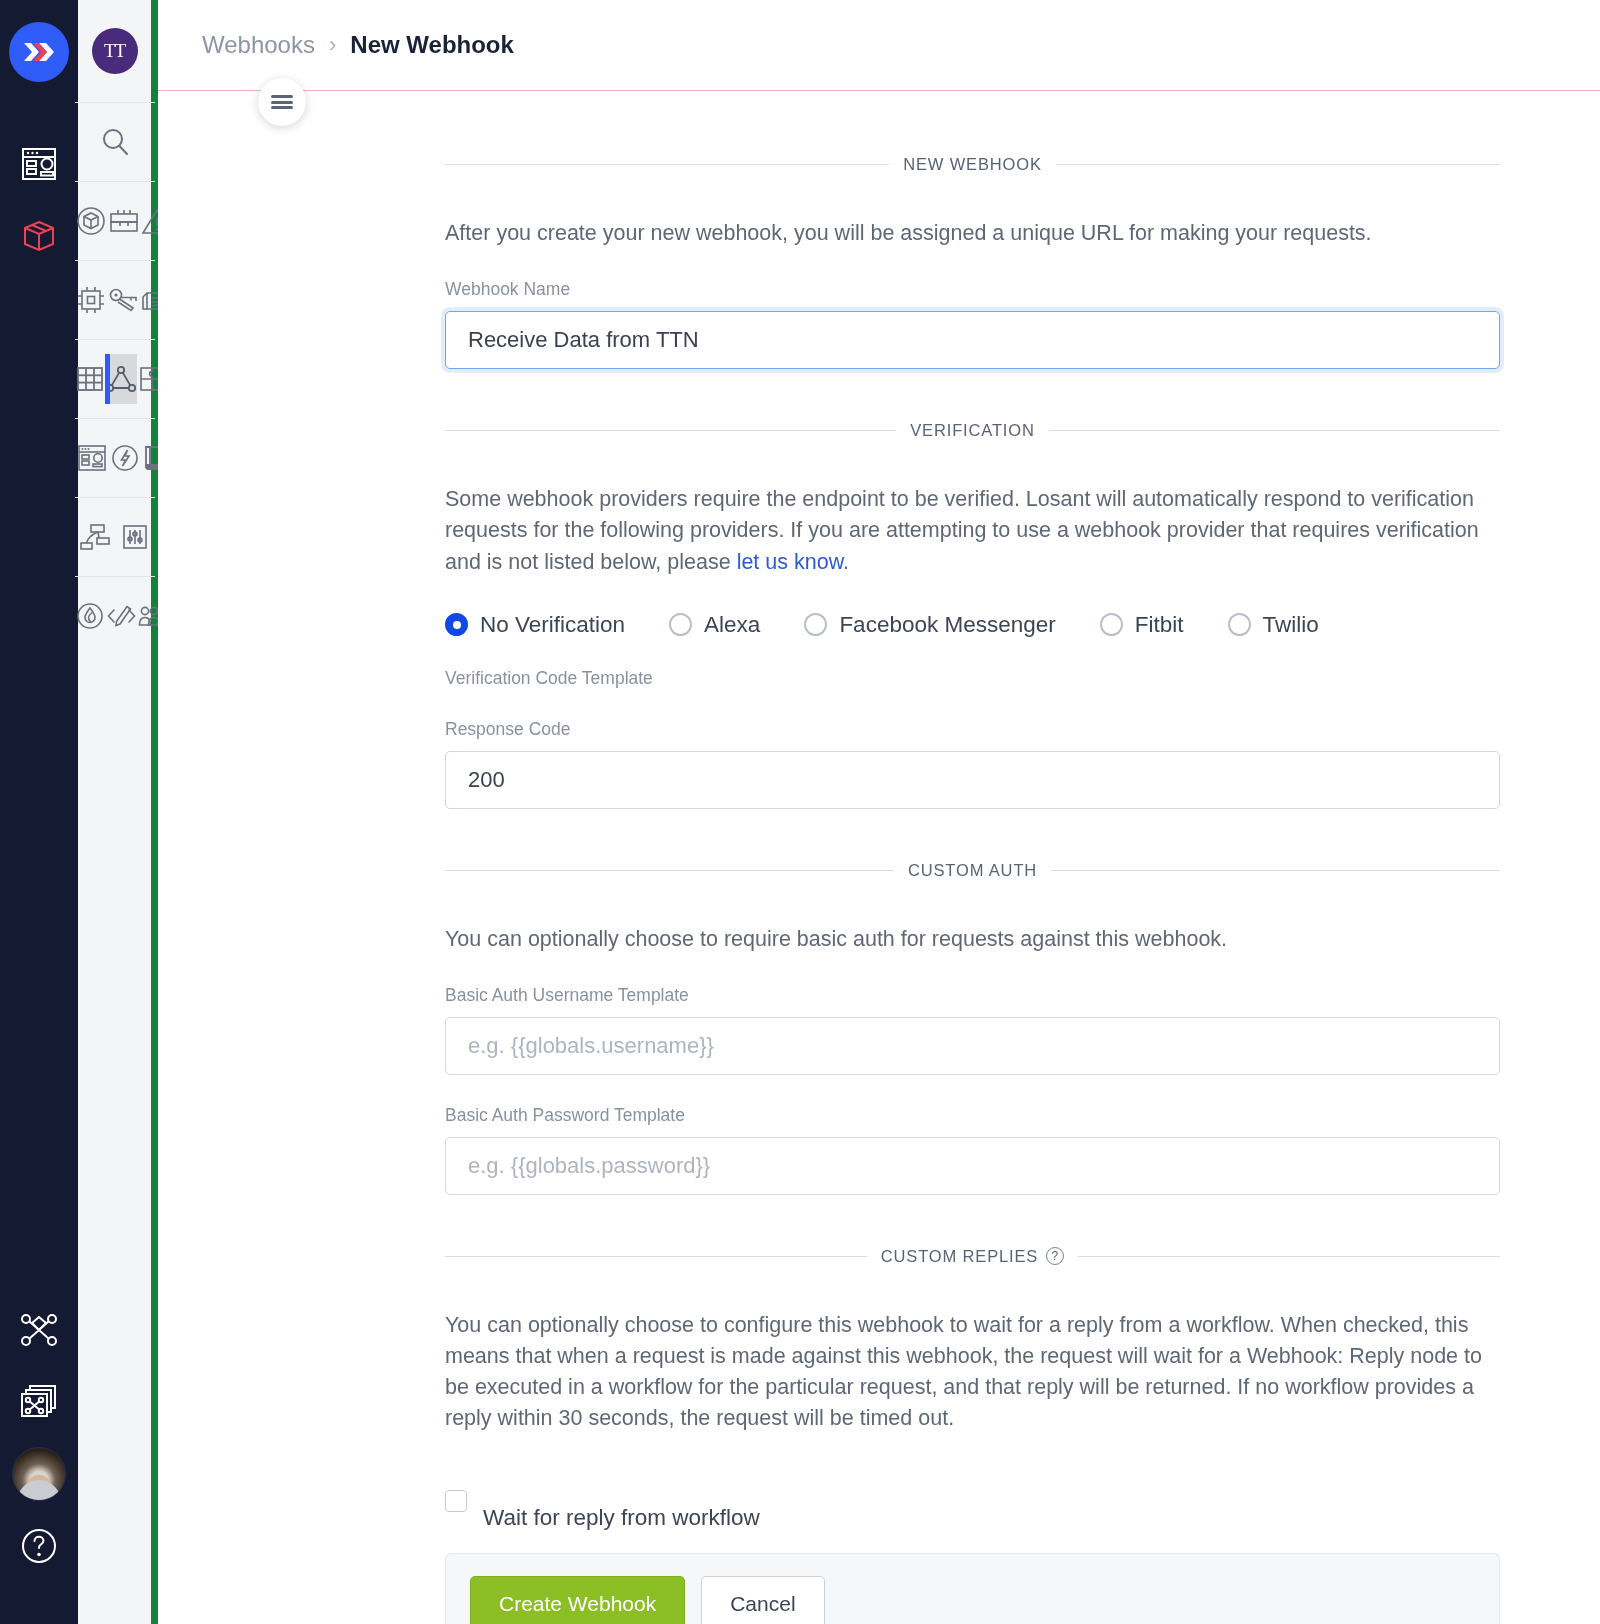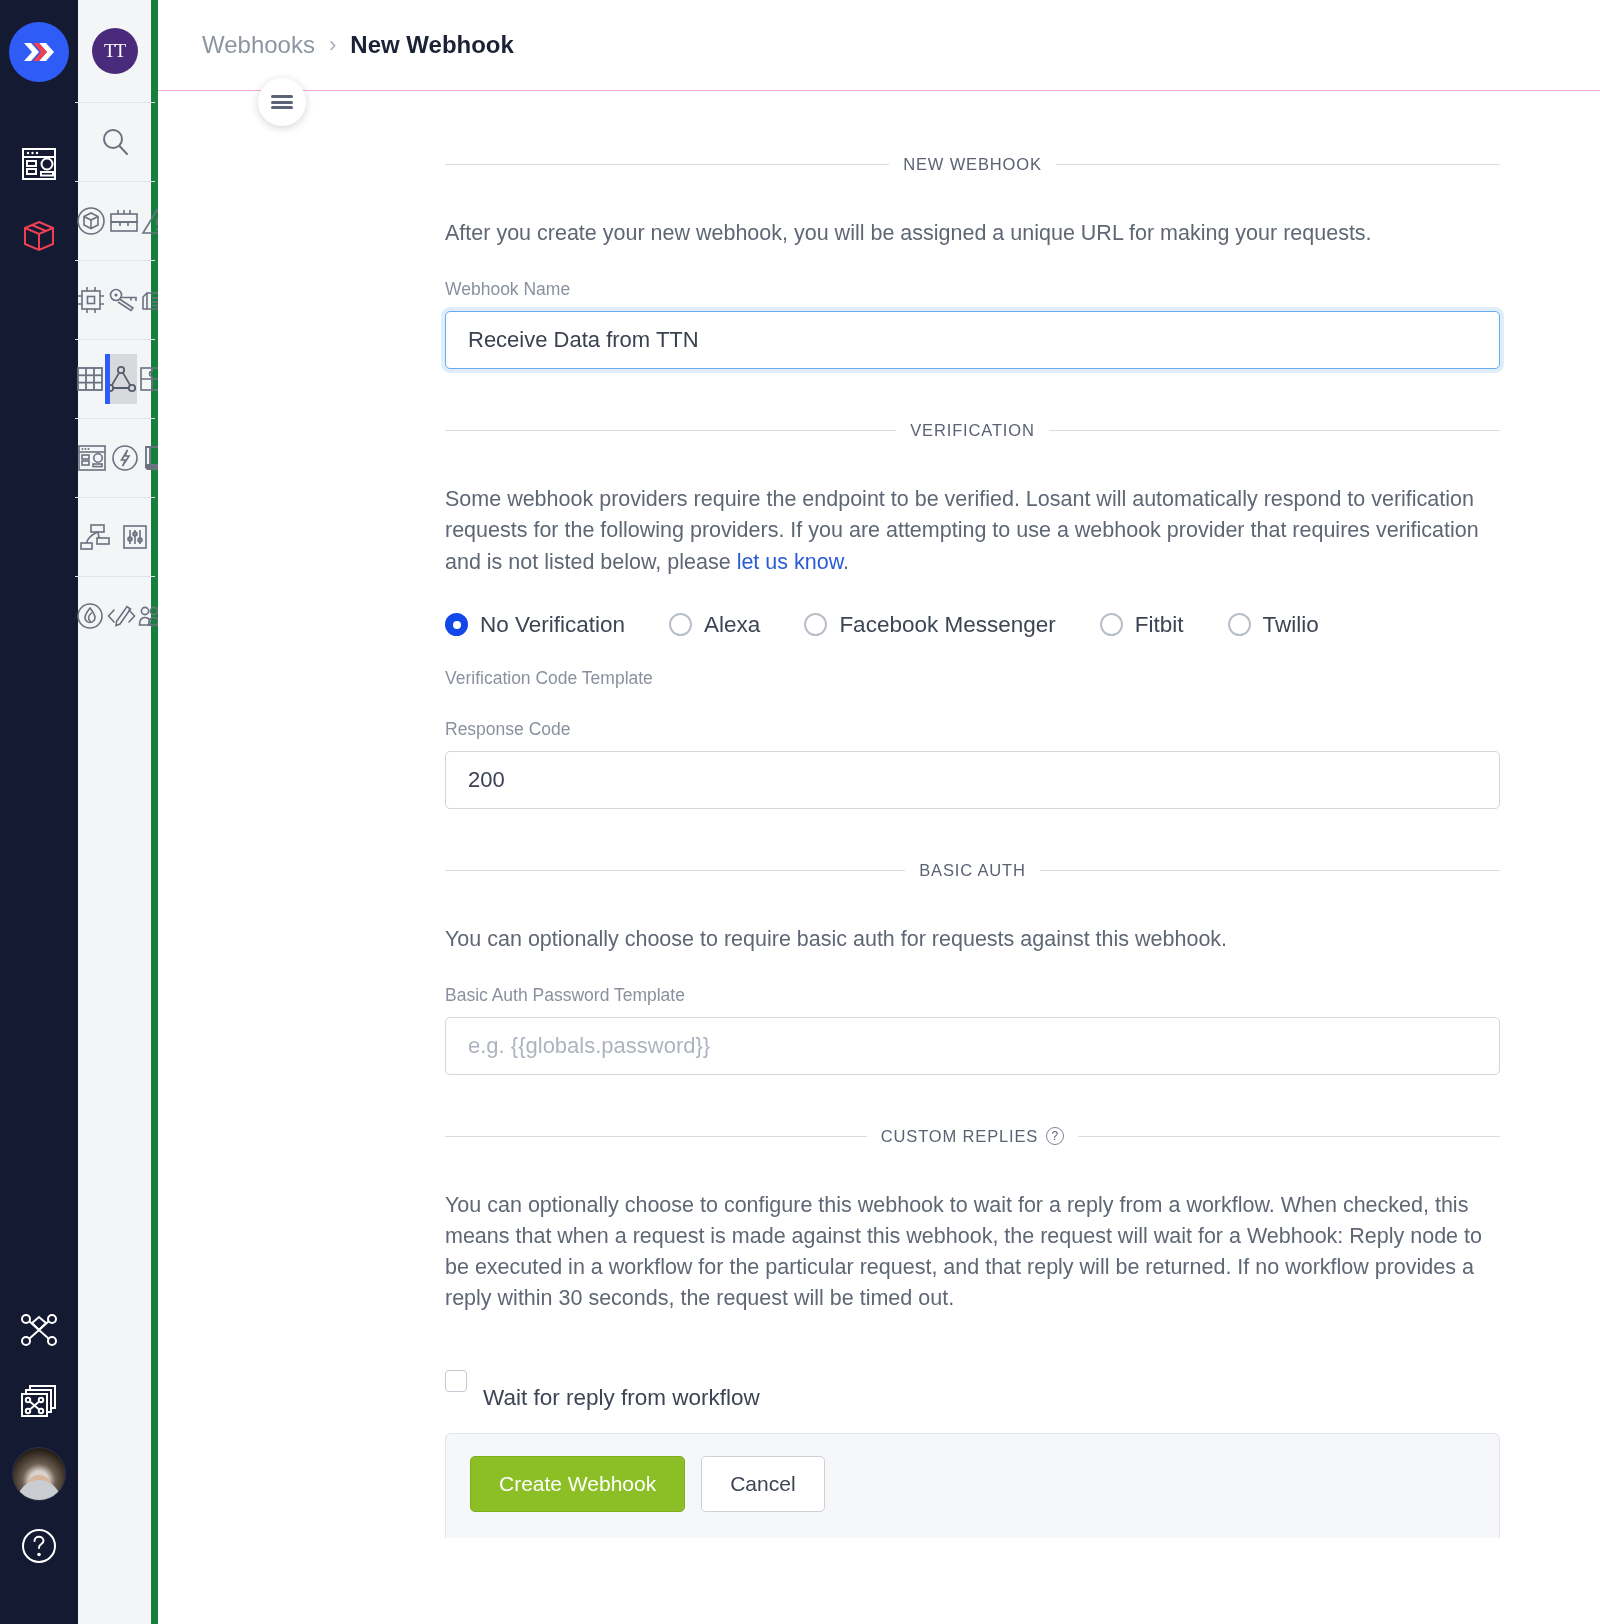--- a/index.html
+++ b/index.html
@@ -595,24 +595,28 @@
         <div class="field">
           <label class="field-label">Verification Code Template</label>
         </div>
 
         <div class="field">
           <label class="field-label">Response Code</label>
           <input class="inp" type="text" value="200" style="">
         </div>
 
         <div class="legend sec-gap">
-          <span class="legend-inner">BASIC AUTH</span>
+          <span class="legend-inner">CUSTOM AUTH</span>
         </div>
         <p class="para">You can optionally choose to require basic auth for requests against this webhook.</p>
 
+        <div class="field">
+          <label class="field-label">Basic Auth Username Template</label>
+          <input class="inp" type="text" placeholder="e.g. {{globals.username}}" style="">
+        </div>
 
         <div class="field">
           <label class="field-label">Basic Auth Password Template</label>
           <input class="inp" type="text" placeholder="e.g. {{globals.password}}" style="">
         </div>
 
         <div class="legend sec-gap">
           <span class="legend-inner">
             <span>CUSTOM REPLIES</span>
             <span class="help-icon">?</span>

